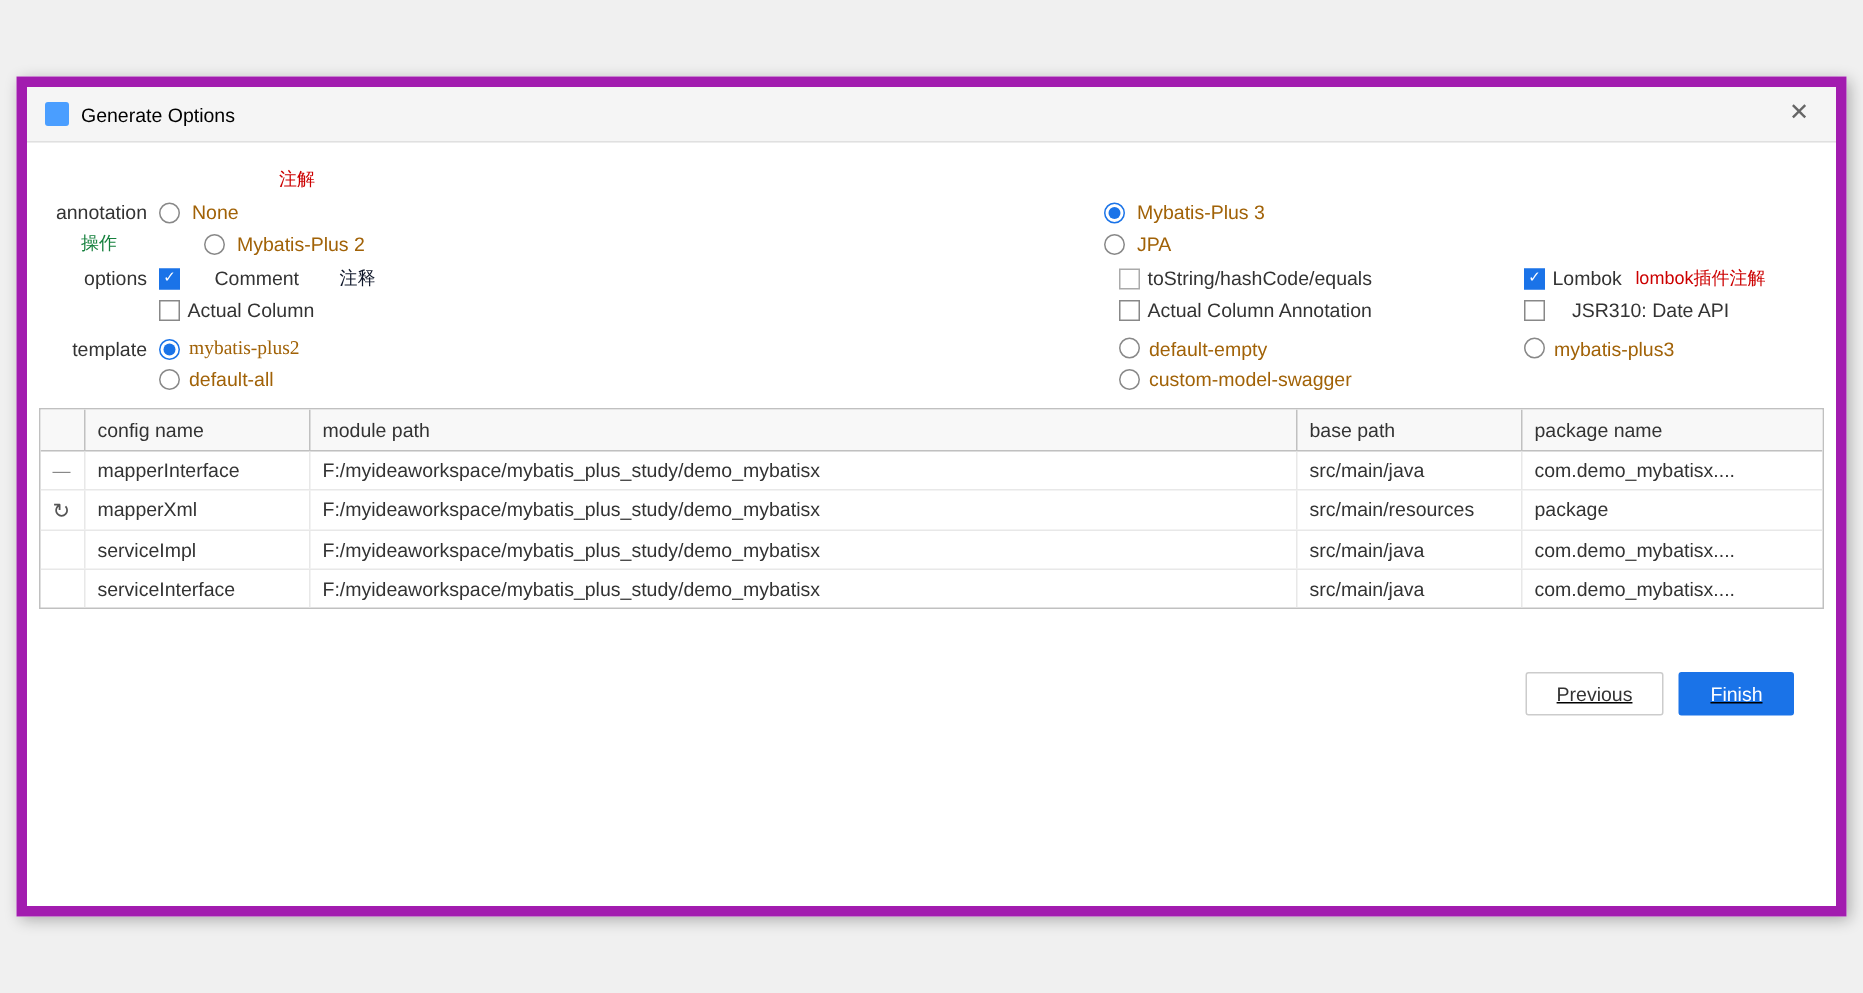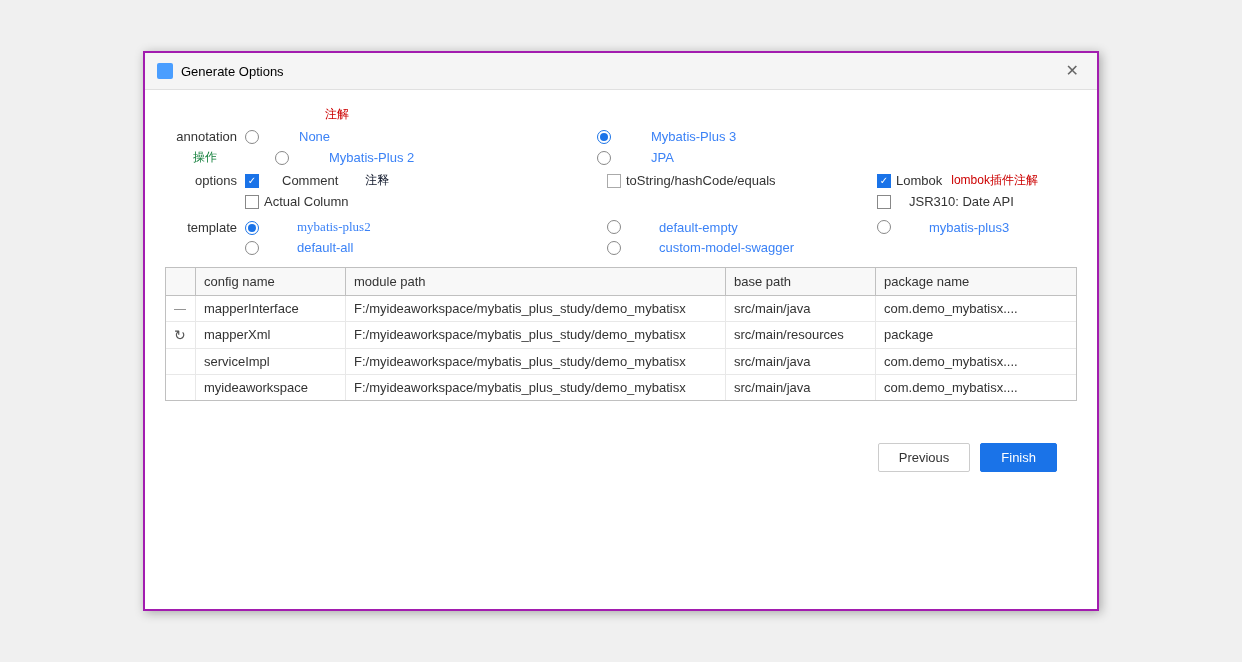--- a/index.html
+++ b/index.html
@@ -9,23 +9,23 @@
       background: #f0f0f0;
       display: flex;
       justify-content: center;
       align-items: center;
       width: 1242px;
       height: 662px;
       overflow: hidden;
     }
     .dialog {
       background: #ffffff;
-      border: 2px solid #a21caf;
+      border: 7px solid #a21caf;
       box-shadow: 2px 2px 10px rgba(0,0,0,0.3);
-      width: 956px;
+      width: 1220px;
       min-height: 560px;
       position: relative;
       padding: 0;
     }
     .title-bar {
       display: flex;
       align-items: center;
       padding: 8px 12px;
       border-bottom: 1px solid #e0e0e0;
       background: #f5f5f5;
@@ -48,21 +48,21 @@
       cursor: pointer;
       font-size: 16px;
       color: #666;
       background: none;
       border: none;
       padding: 2px 6px;
       line-height: 1;
     }
 
     .content {
-      padding: 16px 20px;
+      padding: 16px 8px;
     }
     .radio-custom {
       width: 14px;
       height: 14px;
       border-radius: 50%;
       border: 1.5px solid #888;
       display: flex;
       align-items: center;
       justify-content: center;
       flex-shrink: 0;
@@ -70,21 +70,21 @@
     .radio-custom.checked {
       border-color: #1a73e8;
     }
     .radio-custom.checked::after {
       content: '';
       width: 8px;
       height: 8px;
       border-radius: 50%;
       background: #1a73e8;
     }
-    .radio-label { font-size: 13px; color: #3b82f6; margin-left: 32px; }
+    .radio-label { font-size: 13px; color: #a16207; }
     .checkbox-custom {
       width: 14px;
       height: 14px;
       border: 1.5px solid #888;
       background: #fff;
       display: flex;
       align-items: center;
       justify-content: center;
       flex-shrink: 0;
     }
@@ -139,20 +139,21 @@
     .table-cell:last-child { border-right: none; }
 
     
     .footer {
       display: flex;
       justify-content: flex-end;
       align-items: center;
       padding: 12px 20px;
       gap: 10px;
       margin-top: 30px;
+      text-decoration: underline;
     }
     .btn {
       padding: 6px 20px;
       font-size: 13px;
       border-radius: 2px;
       cursor: pointer;
       border: 1px solid #ccc;
       background: #fff;
       color: #333;
     }
@@ -256,20 +257,24 @@
 
     <div style="display:flex; align-items:center; margin-bottom:10px;">
       <div style="min-width:80px;"></div>
 
       <div style="display:flex; align-items:center; gap:5px; min-width:180px;">
         <div class="checkbox-custom"></div>
         <span class="checkbox-label">Actual Column</span>
       </div>
       <div style="flex:1;"></div>
 
+      <div style="display:flex; align-items:center; gap:5px; min-width:250px;">
+        <div class="checkbox-custom"></div>
+        <span class="checkbox-label">Actual Column Annotation</span>
+      </div>
       <div style="flex:0 0 20px;"></div>
 
       <div style="display:flex; align-items:center; gap:18px; min-width:200px;">
         <div class="checkbox-custom"></div>
         <span class="checkbox-label">JSR310: Date API</span>
       </div>
     </div>
 
     <div style="display:flex; align-items:center; margin-bottom:5px;">
       <span class="lbl">template</span>
@@ -343,21 +348,21 @@
         <div class="table-row">
           <div class="table-cell"></div>
           <div class="table-cell">serviceImpl</div>
           <div class="table-cell">F:/myideaworkspace/mybatis_plus_study/demo_mybatisx</div>
           <div class="table-cell">src/main/java</div>
           <div class="table-cell">com.demo_mybatisx....</div>
         </div>
 
         <div class="table-row">
           <div class="table-cell"></div>
-          <div class="table-cell">myideaworkspace</div>
+          <div class="table-cell">serviceInterface</div>
           <div class="table-cell">F:/myideaworkspace/mybatis_plus_study/demo_mybatisx</div>
           <div class="table-cell">src/main/java</div>
           <div class="table-cell">com.demo_mybatisx....</div>
         </div>
       </div>
     </div>
 
     <div class="footer">
       <button class="btn">Previous</button>
       <button class="btn btn-primary">Finish</button>

